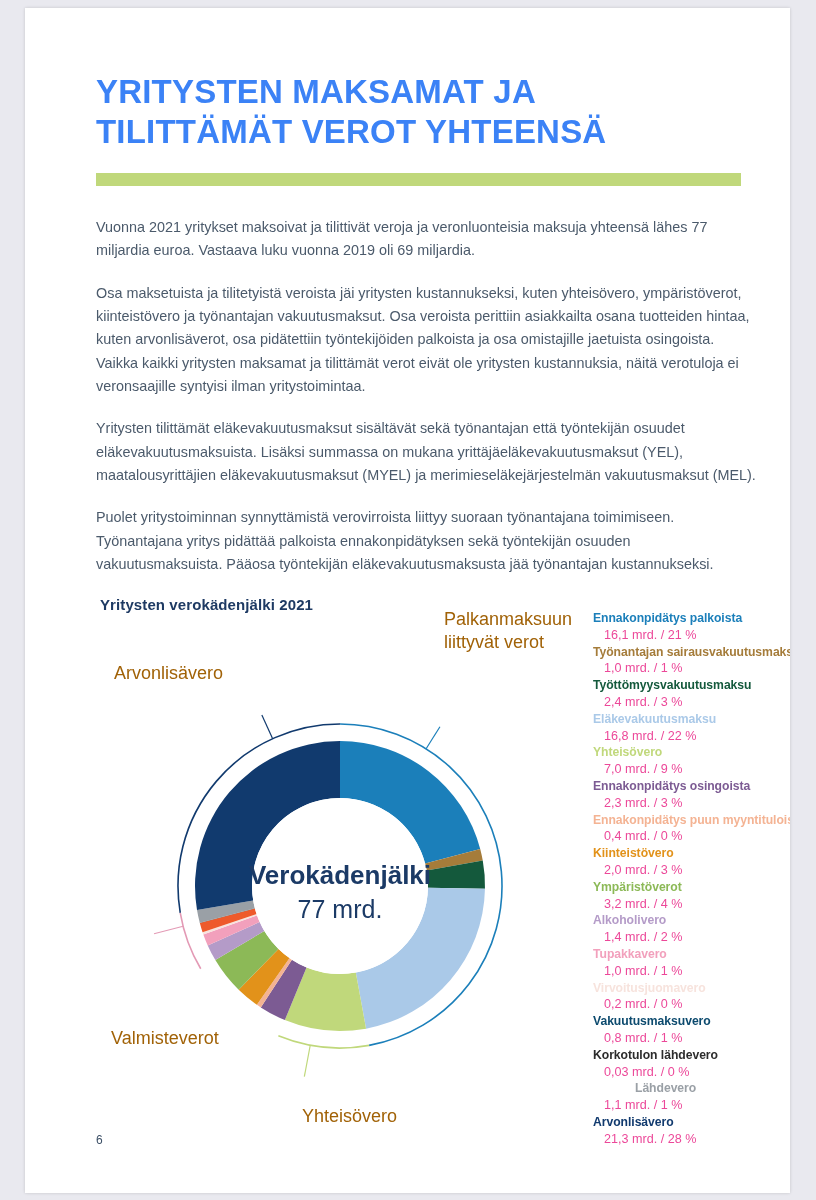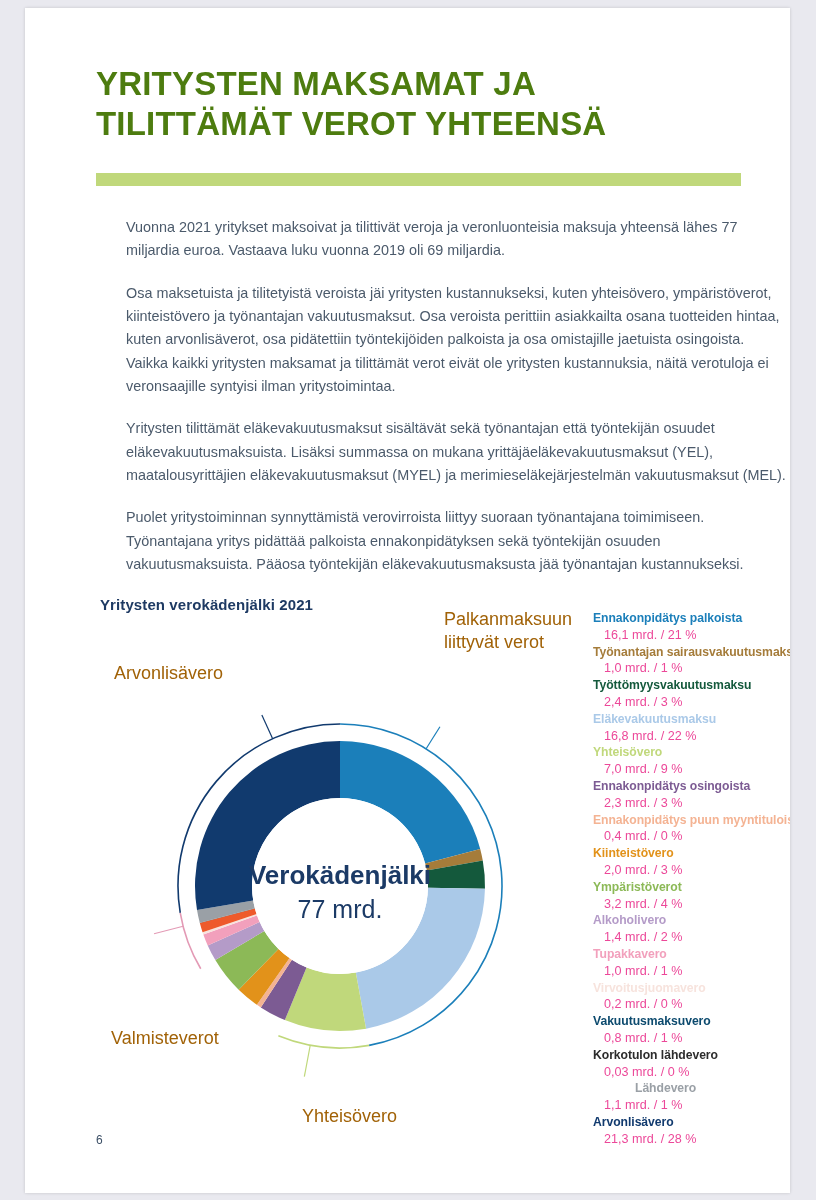--- a/index.html
+++ b/index.html
@@ -14,46 +14,45 @@
     left:25px;top:8px;
     width:765px;height:1185px;
     background:#ffffff;
     box-shadow:0 0 3px rgba(0,0,0,.16);
     overflow:hidden;
   }
 
   
   .title{
     position:absolute;
-    left:71px;top:56px;
+    left:71px;top:64px;
     width:620px;
     font-size:33px;
     font-weight:bold;
     line-height:1.20;
     letter-spacing:.2px;
-    color:#4d7c0f;
+    color:#3b82f6;
     text-transform:uppercase;
   }
   .title .ln{display:block;}
   .rule{
     position:absolute;
     left:71px;top:165px;
     width:645px;height:13px;
     background:#c0d87b;
   }
 
   
   .copy{
     position:absolute;
     left:71px;top:208px;
     width:660px;
     color:#4b5a6b;
     font-size:14.4px;
     line-height:1.62;
-    margin-left:30px;
   }
   .copy p{margin:0 0 19px 0;}
 
   
   .chart-title{
     position:absolute;
     left:75px;top:588px;
     font-size:15px;
     font-weight:bold;
     color:#1e3a63;

